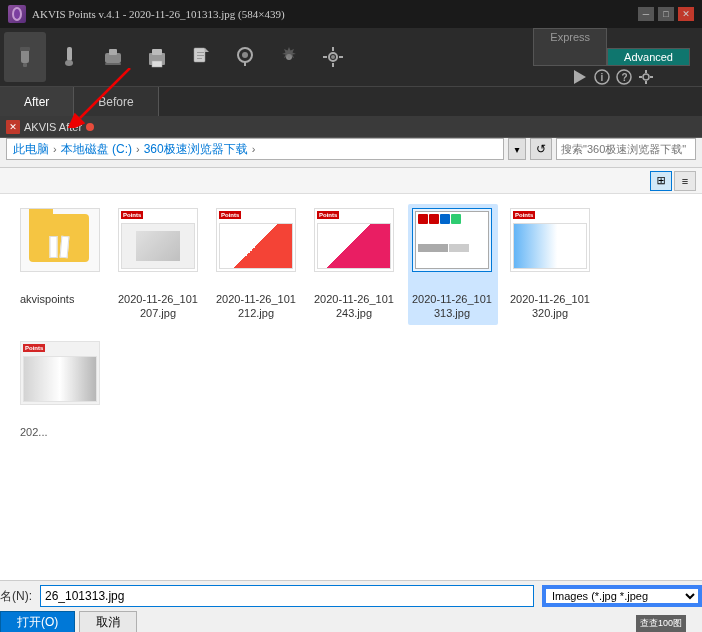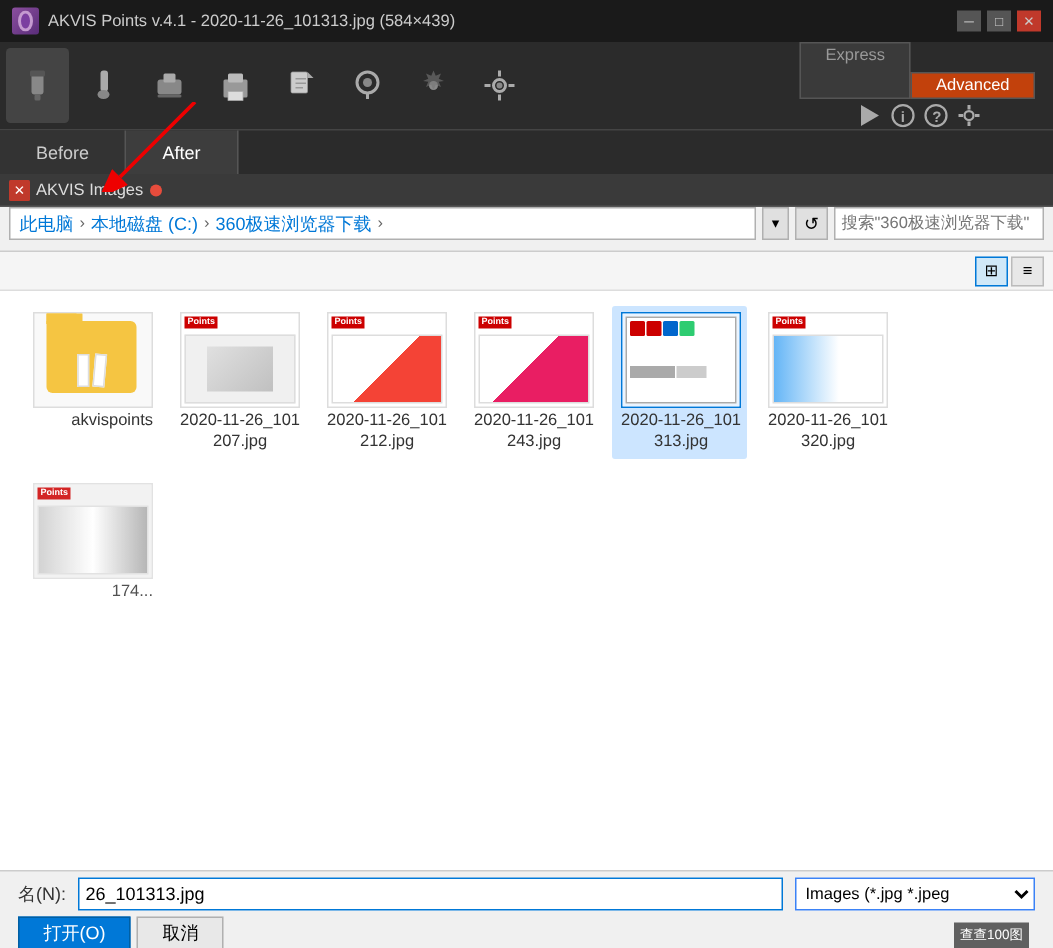--- a/index.html
+++ b/index.html
@@ -31,20 +31,21 @@
       border-radius: 2px;
       background: linear-gradient(135deg, #8b4f9e, #5a2d7a);
       display: flex; align-items: center; justify-content: center;
       font-size: 10px;
       color: white;
     }
     .title-bar .title-text {
       flex: 1;
       color: #cccccc;
       font-size: 11px;
+      font-family: Liberation Serif, serif;
     }
     .title-bar .window-controls {
       display: flex;
       gap: 4px;
     }
     .window-btn {
       width: 16px;
       height: 14px;
       background: #555;
       border: none;
@@ -93,21 +94,21 @@
     }
     .mode-tab {
       padding: 2px 16px;
       background: #3a3a3a;
       color: #999;
       font-size: 11px;
       cursor: pointer;
       border: 1px solid #555;
     }
     .mode-tab.active {
-      background: #c2410c;
+      background: #0f766e;
       color: #fff;
       margin-top: 20px;
     }
     .toolbar-icons-right {
       display: flex;
       align-items: center;
       gap: 6px;
     }
     .toolbar-icon-sm {
       color: #aaa;
@@ -266,22 +267,22 @@
       display: flex;
       flex-wrap: wrap;
       align-content: flex-start;
       gap: 12px 8px;
     }
 
     .file-item {
       width: 90px;
       display: flex;
       flex-direction: column;
-      align-items: flex-end;
-      gap: 1px;
+      align-items: flex-start;
+      gap: 20px;
       cursor: pointer;
       padding: 4px;
       border-radius: 2px;
     }
     .file-item.selected { background: #cce5ff; }
 
     .file-thumb {
       width: 80px;
       height: 64px;
       border: 1px solid #ddd;
@@ -316,21 +317,21 @@
       overflow: hidden;
     }
 
     
     .bottom-bar {
       height: 52px;
       background: #f0f0f0;
       border-top: 1px solid #ccc;
       display: flex;
       flex-direction: column;
-      padding: 4px 12px;
+      padding: 4px 0;
       gap: 4px;
     }
     .filename-row {
       display: flex;
       align-items: center;
       gap: 8px;
     }
     .filename-label {
       font-size: 12px;
       color: #333;
@@ -341,21 +342,21 @@
       height: 22px;
       border: 1px solid #0078d7;
       padding: 0 4px;
       font-size: 12px;
       background: white;
       color: #000;
     }
     .filetype-select {
       width: 160px;
       height: 22px;
-      border: 1px solid #3b82f6;
+      border: 4px solid #3b82f6;
       font-size: 11px;
       background: white;
       padding: 0 2px;
     }
     .btn-row {
       display: flex;
       justify-content: flex-start;
       gap: 4px;
     }
     .dialog-btn {
@@ -511,27 +512,27 @@
           <rect x="7" y="12" width="2" height="3" fill="#aaa"></rect>
           <rect x="1" y="7" width="3" height="2" fill="#aaa"></rect>
           <rect x="12" y="7" width="3" height="2" fill="#aaa"></rect>
         </svg>
       </div>
     </div>
   </div>
 </div>
 
 <div class="panels-row">
+  <div class="panel-tab active">After</div>
   <div class="panel-tab">Before</div>
-  <div class="panel-tab active">After</div>
 </div>
 
 <div class="preview-strip">
   <div class="preview-close">✕</div>
-  <span class="preview-label">AKVIS Images</span>
+  <span class="preview-label">AKVIS After</span>
   <div class="preview-dot"></div>
 </div>
 
 <div class="file-browser" style="position:relative;">
 
   <div class="address-bar">
     <div class="address-path">
       <span class="path-part">此电脑</span>
       <span class="path-sep">›</span>
       <span class="path-part">本地磁盘 (C:)</span>
@@ -633,21 +634,21 @@
     </div>
 
     <div class="file-item" style="opacity:0.85;">
       <div class="file-thumb" style="background:#f5f5f5;">
         <div style="width:78px;height:62px;overflow:hidden;position:relative;">
           <div style="position:absolute;inset:0;background:#f0f0f0;"></div>
           <div style="position:absolute;top:2px;left:2px;background:#c00;color:white;font-size:6px;padding:1px 2px;font-weight:bold;">Points</div>
           <div style="position:absolute;top:14px;left:2px;right:2px;bottom:2px;background:linear-gradient(to right,#ccc 0%,#fff 50%,#aaa 100%);border:1px solid #ddd;"></div>
         </div>
       </div>
-      <div class="file-name">174...</div>
+      <div class="file-name">202...</div>
     </div>
 
   </div>
 </div>
 
 <div class="bottom-bar">
   <div class="filename-row">
     <label class="filename-label">名(N):</label>
     <input class="filename-input" type="text" value="26_101313.jpg" style="">
     <select class="filetype-select">

